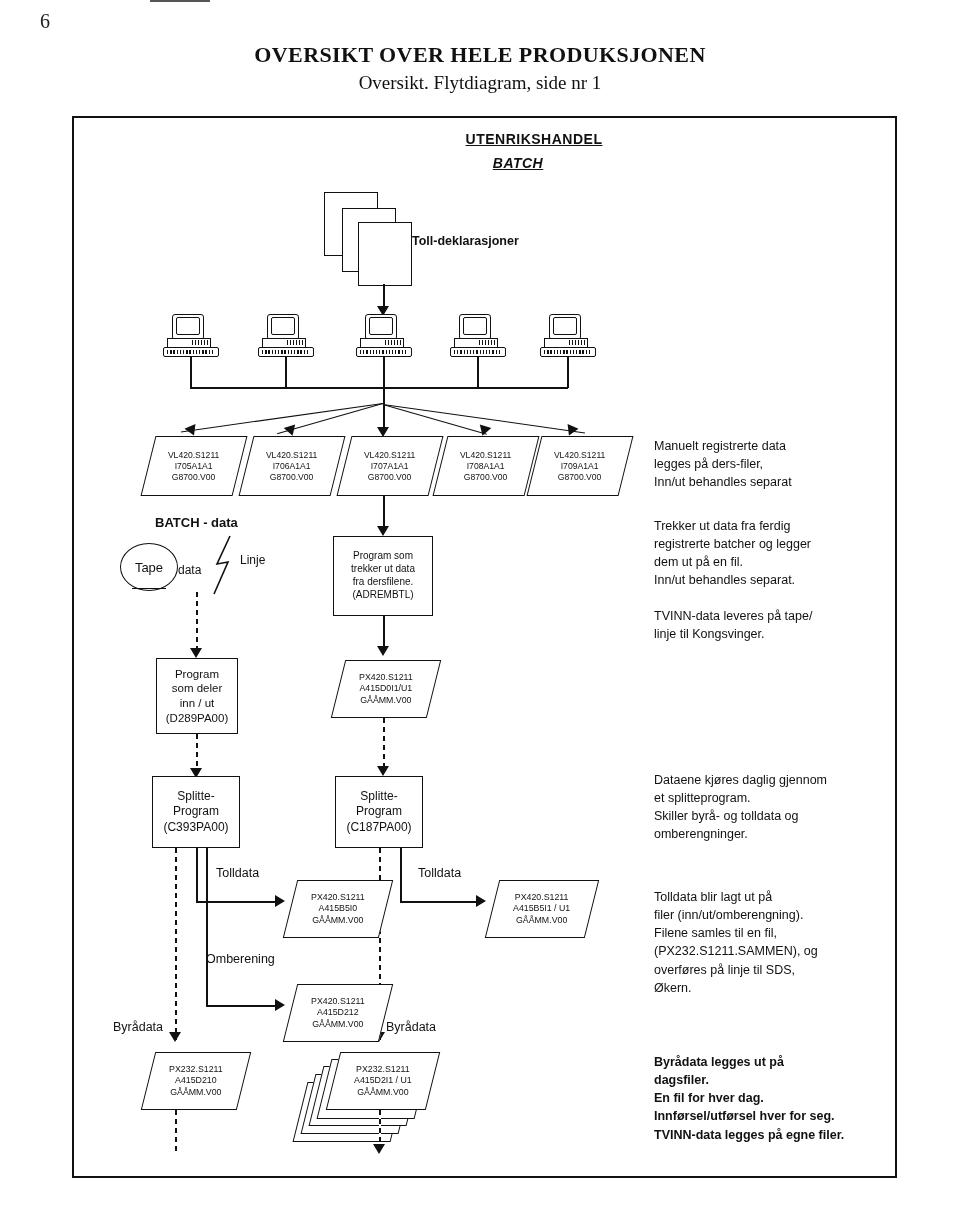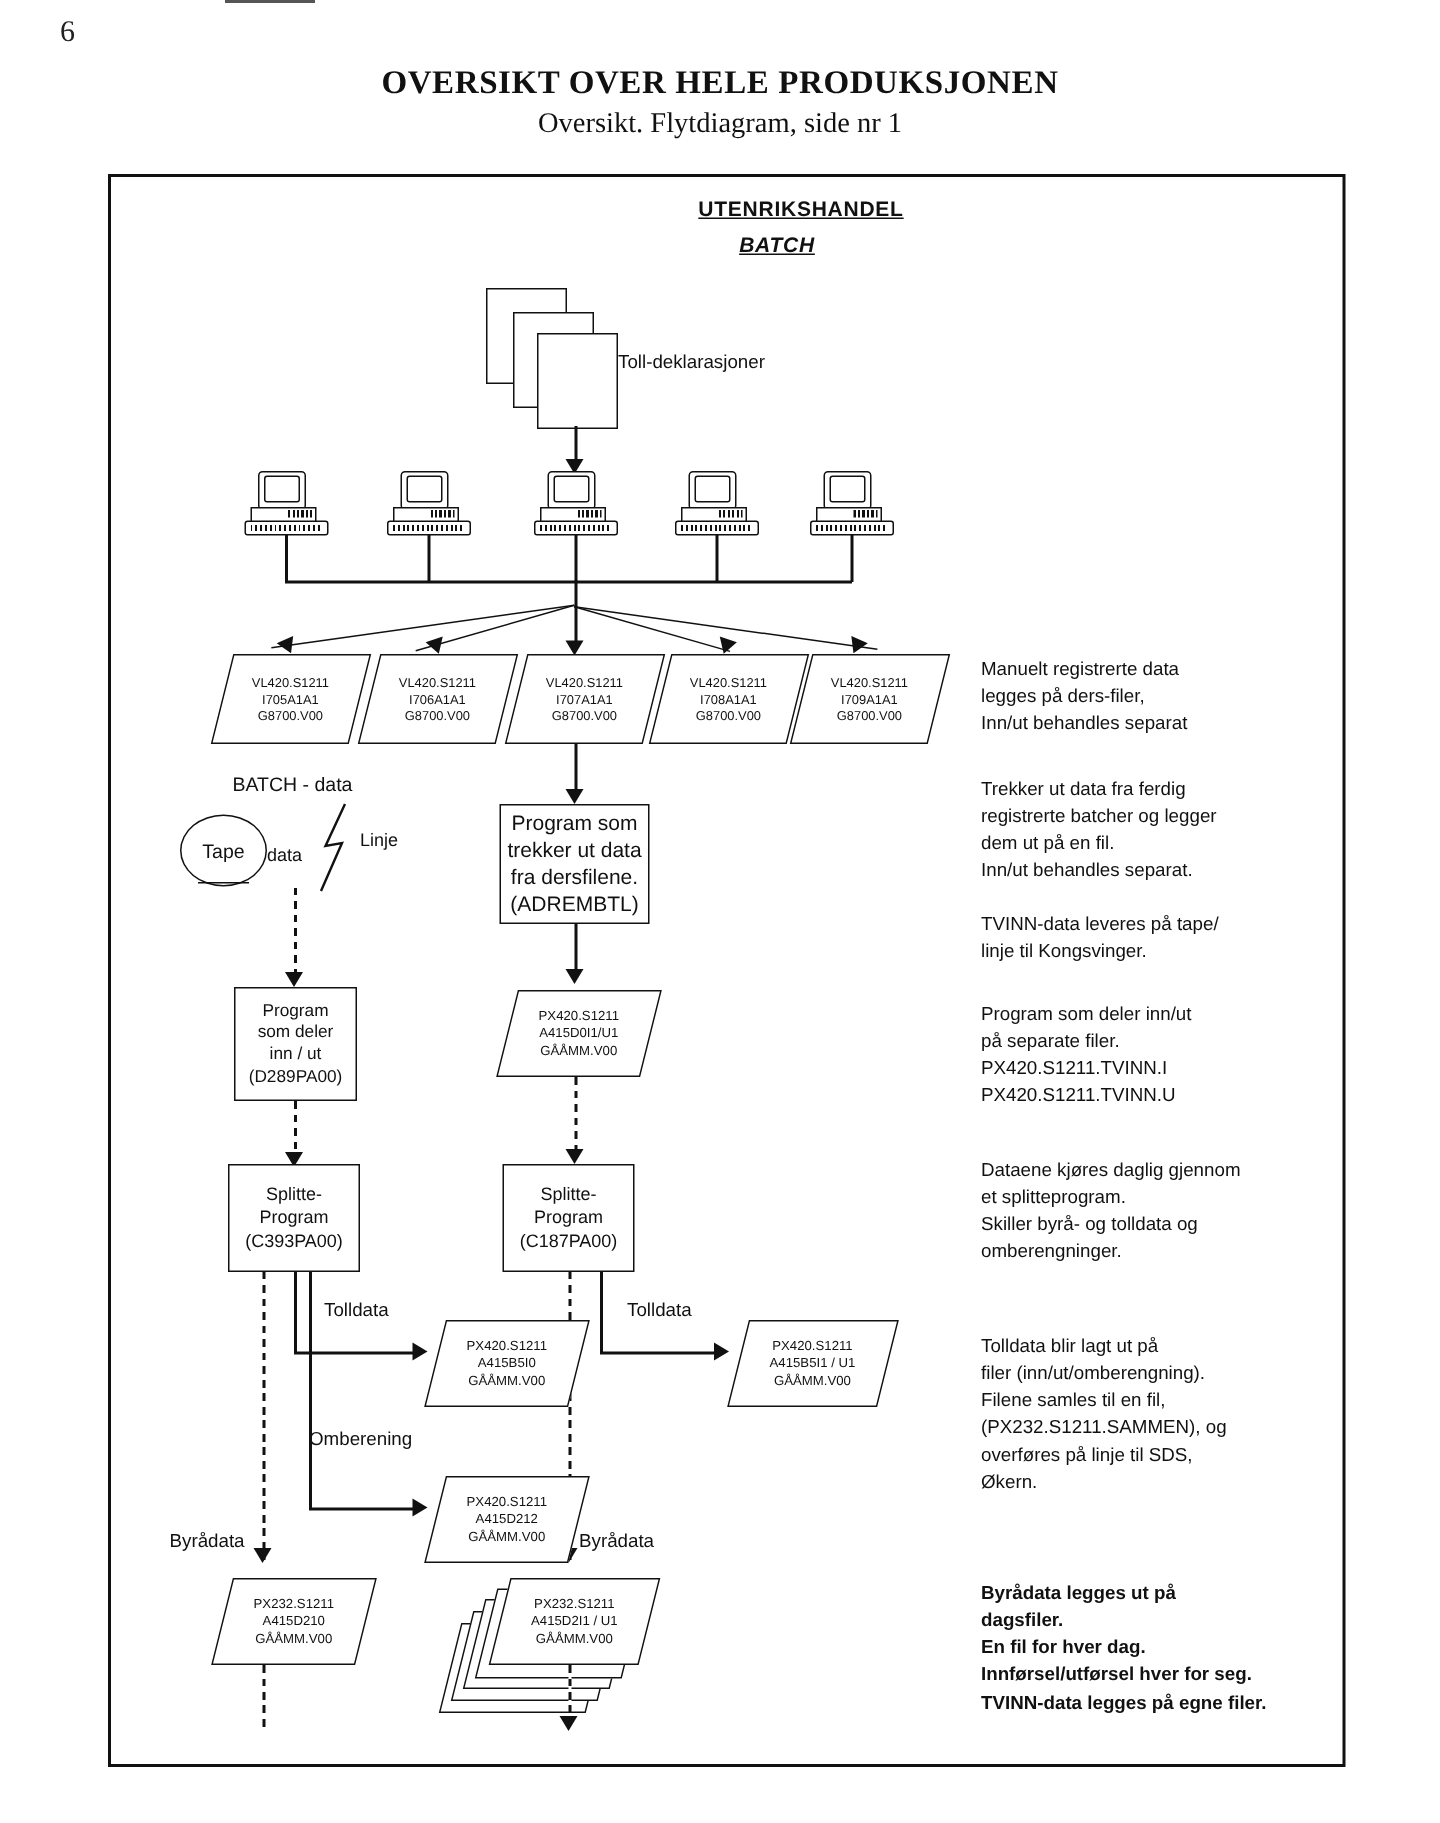--- a/index.html
+++ b/index.html
@@ -56,21 +56,21 @@
 
   
   .para{
     border:1.6px solid #111;background:#fff;
     transform:skewX(-14deg);
   }
   .para > .inner{transform:skewX(14deg);}
 
   
   .lbl{position:absolute;font-size:12.5px;line-height:1.45;white-space:pre-line;}
-  .lbl-b{font-weight:normal;}
+  .lbl-b{font-weight:bold;}
 
   
   .vline{position:absolute;width:1.5px;background:#111;}
   .hline{position:absolute;height:1.5px;background:#111;}
   .arrow-d{
     position:absolute;width:0;height:0;
     border-left:6px solid transparent;border-right:6px solid transparent;
     border-top:10px solid #111;
   }
   .arrow-r{
@@ -243,21 +243,21 @@
   <div class="lbl" style="left:178px;top:562px;font-size:12px;">data</div>
 
   <svg style="position:absolute;left:208px;top:534px;width:34px;height:62px;" viewBox="0 0 34 62">
     <polyline points="22,2 9,30 20,28 6,60" fill="none" stroke="#111" stroke-width="1.6"></polyline>
   </svg>
   <div class="lbl" style="left:240px;top:552px;font-size:12px;">Linje</div>
 
   <div class="vline" style="left:196px;top:592px;height:60px;background:repeating-linear-gradient(180deg,#111 0 5px,#fff 5px 9px);"></div>
   <div class="arrow-d" style="left:190px;top:648px;"></div>
 
-  <div class="node rect" style="left:333px;top:536px;width:100px;height:80px;font-size:14px;justify-content:center;">
+  <div class="node rect" style="left:333px;top:536px;width:100px;height:80px;font-size:10px;justify-content:center;">
     <div>Program som</div>
     <div>trekker ut data</div>
     <div>fra dersfilene.</div>
     <div>(ADREMBTL)</div>
   </div>
   <div class="vline" style="left:383px;top:616px;height:34px;"></div>
   <div class="arrow-d" style="left:377px;top:646px;"></div>
 
   <div class="node rect" style="left:156px;top:658px;width:82px;height:76px;font-size:11.5px;">
     <div>Program</div>
@@ -363,24 +363,20 @@
 
   <div class="lbl" style="left:654px;top:437px;width:230px;">Manuelt registrerte data
 legges på ders-filer,
 Inn/ut behandles separat</div>
   <div class="lbl" style="left:654px;top:517px;width:235px;">Trekker ut data fra ferdig
 registrerte batcher og legger
 dem ut på en fil.
 Inn/ut behandles separat.</div>
   <div class="lbl" style="left:654px;top:607px;width:235px;">TVINN-data leveres på tape/
 linje til Kongsvinger.</div>
-  <div class="lbl" style="left:654px;top:667px;width:235px;">Program som deler inn/ut
-på separate filer.
-PX420.S1211.TVINN.I
-PX420.S1211.TVINN.U</div>
   <div class="lbl" style="left:654px;top:771px;width:240px;">Dataene kjøres daglig gjennom
 et splitteprogram.
 Skiller byrå- og tolldata og
 omberengninger.</div>
   <div class="lbl" style="left:654px;top:888px;width:240px;">Tolldata blir lagt ut på
 filer (inn/ut/omberengning).
 Filene samles til en fil,
 (PX232.S1211.SAMMEN), og
 overføres på linje til SDS,
 Økern.</div>

